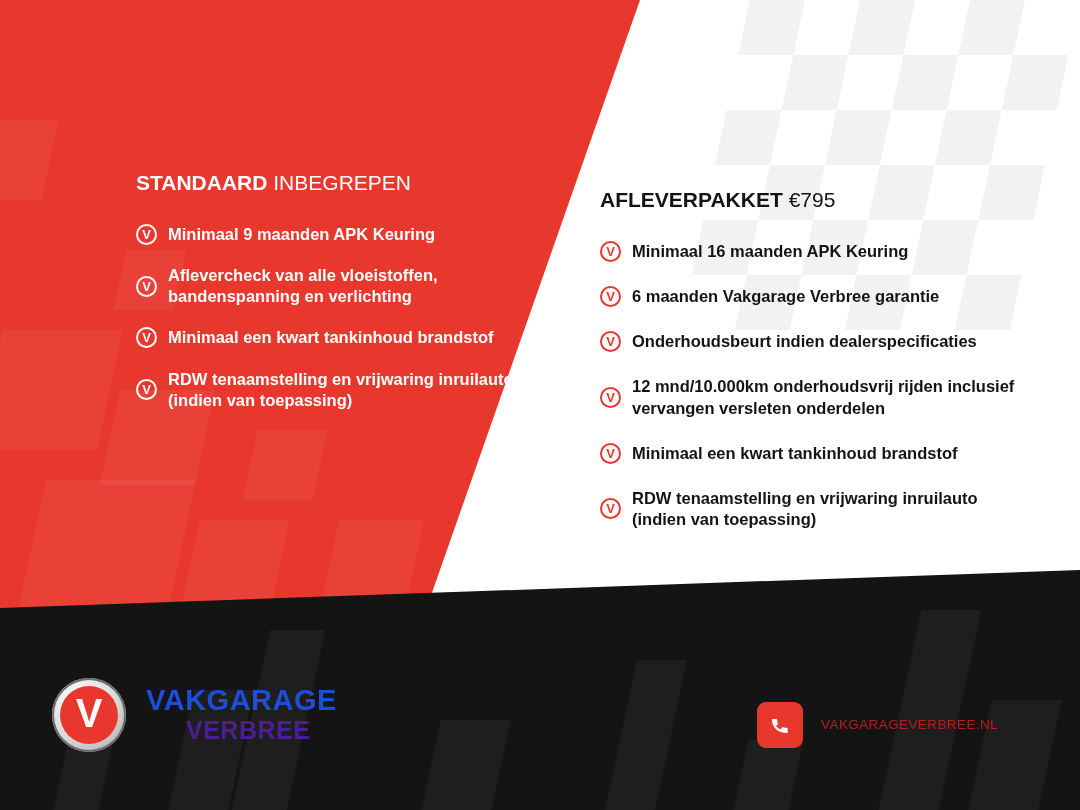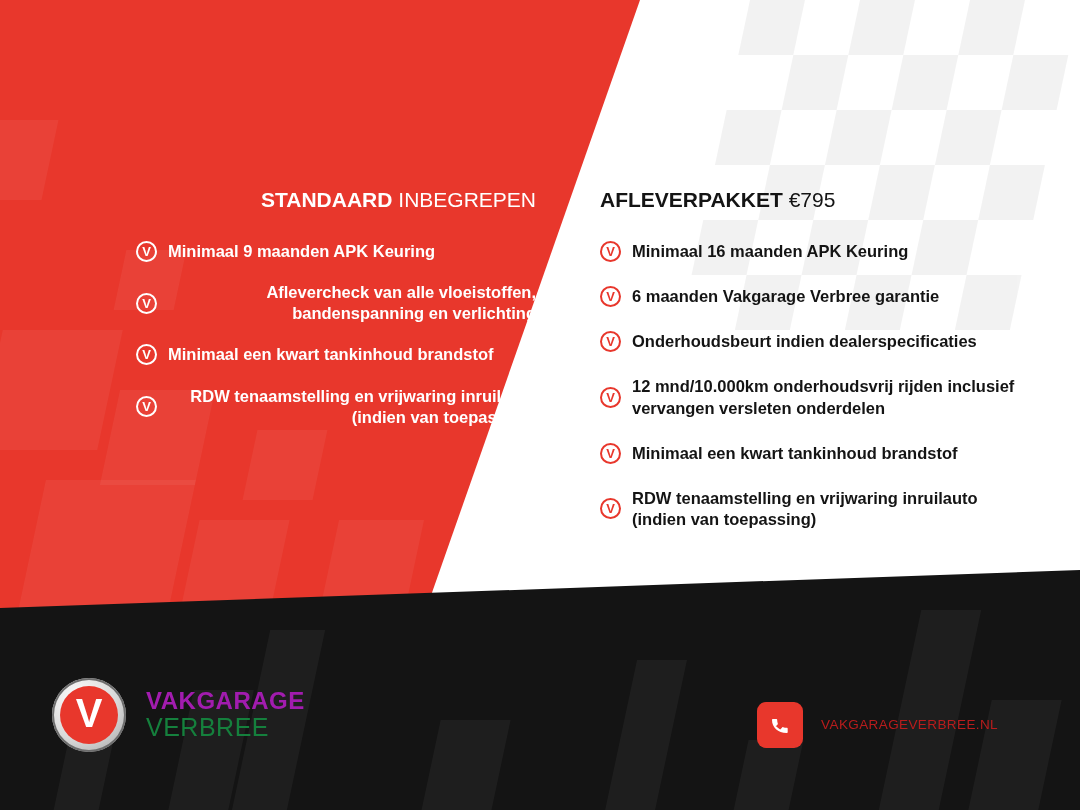--- a/index.html
+++ b/index.html
@@ -89,21 +89,21 @@
     margin-right: 16px;
   }
   .title .t2 {
     color: #141414;
   }
 
   
   .col {
     position: absolute;
   }
-  .col-left { top: 188px; left: 136px; width: 400px; text-align: right; }
+  .col-left { top: 171px; left: 136px; width: 400px; }
   .col-right { top: 188px; left: 600px; width: 420px; }
 
   .col-head {
     font-size: 21px;
     line-height: 1.1;
     margin-bottom: 30px;
     white-space: nowrap;
   }
   .col-left .col-head { color: #ffffff; }
   .col-right .col-head { color: #141414; }
@@ -176,32 +176,33 @@
     display: flex;
     align-items: center;
     justify-content: center;
     color: #ffffff;
     font-size: 40px;
     font-weight: 900;
     line-height: 1;
   }
   .logo-mark .inner span { transform: translateY(-2px); }
   .logo-text .l1 {
-    color: #a21caf;
-    font-size: 24px;
+    color: #1d4ed8;
+    font-size: 29px;
     font-weight: 900;
     letter-spacing: 0.5px;
     line-height: 1.05;
   }
   .logo-text .l2 {
-    color: #15803d;
+    color: #4c1d95;
     font-size: 25px;
-    font-weight: 400;
+    font-weight: 700;
     letter-spacing: 0.5px;
     line-height: 1.15;
+    margin-left: 40px;
   }
 
   
   .contact {
     position: absolute;
     right: 82px; bottom: 62px;
     display: flex;
     align-items: center;
   }
   .phone-badge {

